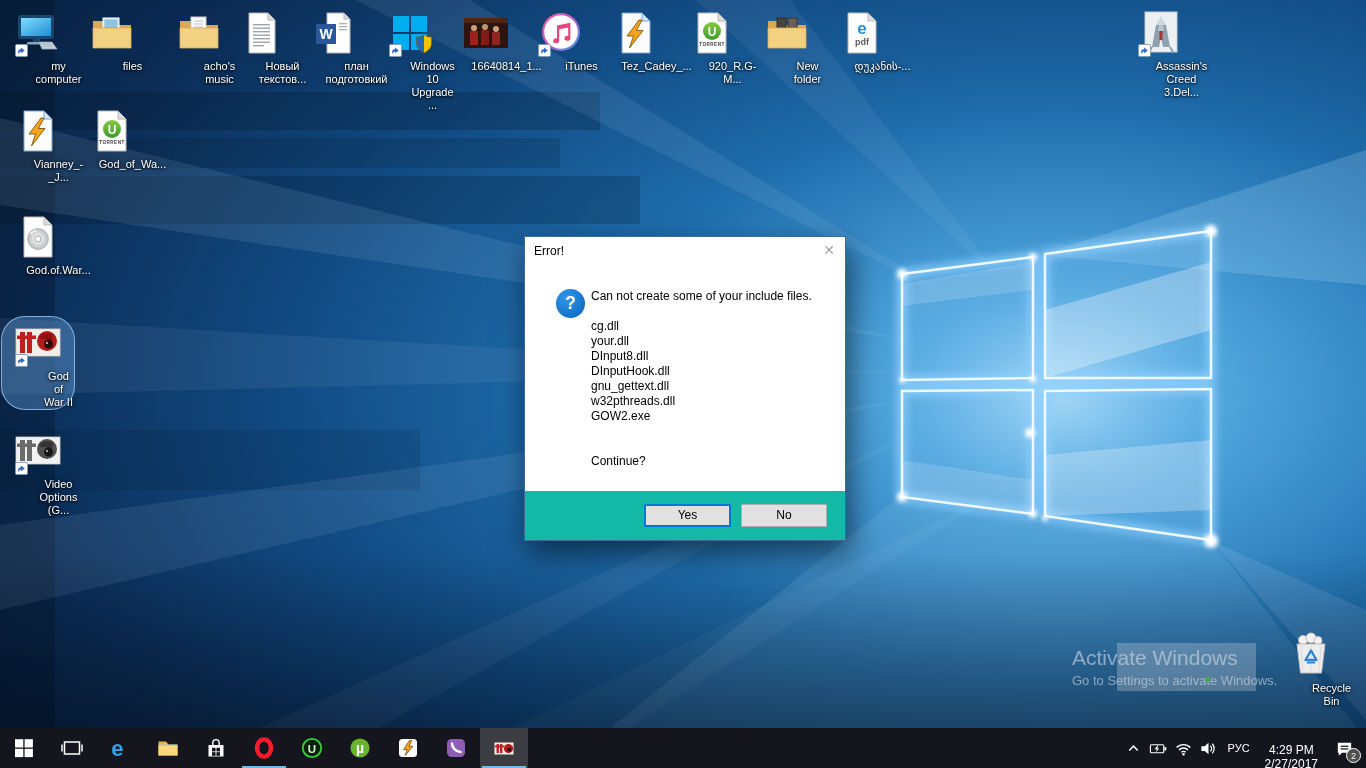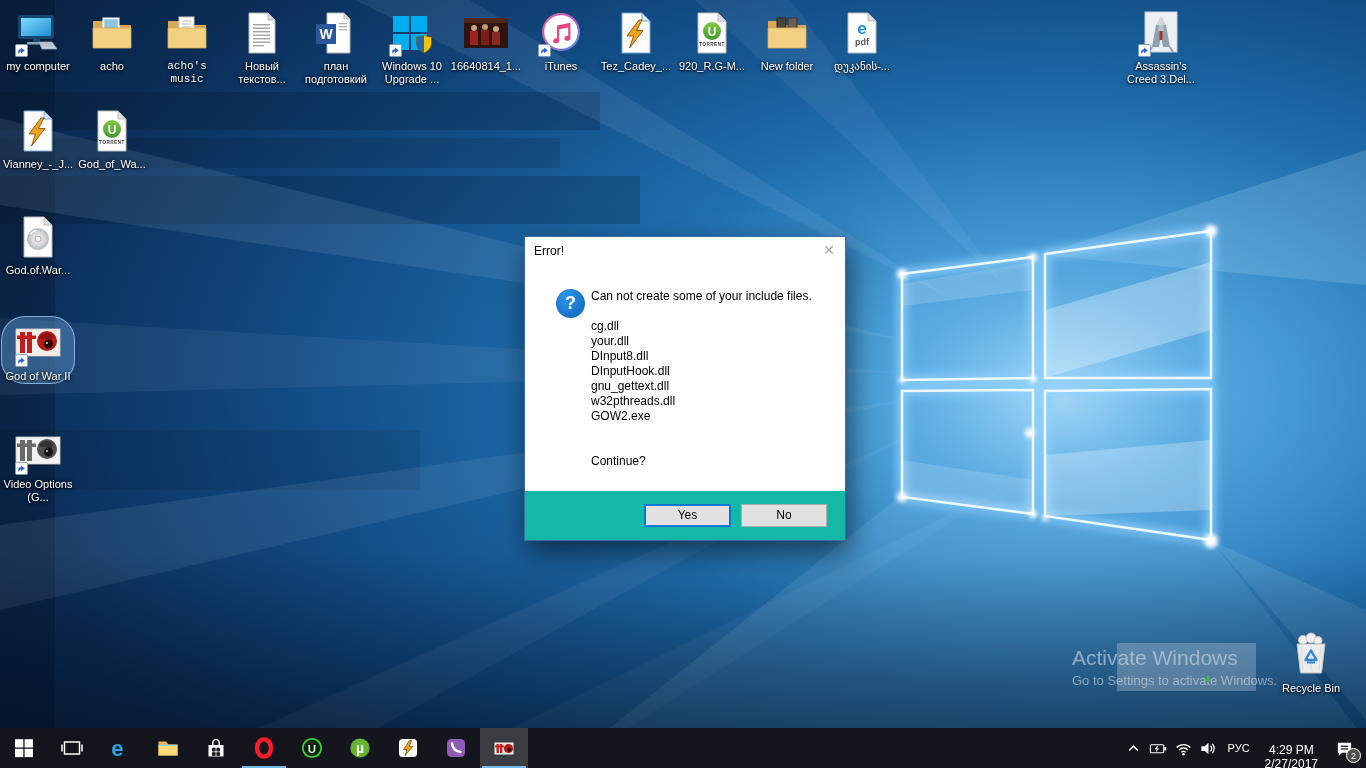--- a/index.html
+++ b/index.html
@@ -14,21 +14,21 @@
   
   #icons-layer { position:absolute; left:0; top:0; right:0; bottom:40px; z-index:5; }
   .dicon { position:absolute; width:74px; display:flex; flex-direction:column; align-items:center;
            padding-top:2px; border:1px solid transparent; }
   .dicon.selected { background:rgba(98,158,220,0.40); border-color:rgba(160,205,250,0.75);border-radius:24px; }
   .dicon-img { width:48px; height:48px; position:relative; }
   .dicon-img > svg.main { width:48px; height:48px; display:block; }
   svg.shortcut { position:absolute; left:1px; bottom:0; width:13px; height:13px; }
   .dicon-label { margin-top:3px; font-size:11px; line-height:13px; color:#fff; text-align:center;
                  text-shadow:0 1px 2px rgba(0,0,0,.95), 0 0 4px rgba(0,0,0,.8);
-                 max-width:74px; word-wrap:break-word; }
+                 max-width:74px; word-wrap:break-word;margin-left:41px; }
 
   
   #watermark { position:absolute; left:1072px; top:646px; z-index:6; color:rgba(225,232,240,0.55); }
   #watermark .l1 { font-size:21px; }
   #watermark .l2 { font-size:13px; margin-top:3px; }
   #remnant { position:absolute; left:1117px; top:643px; width:139px; height:48px;
              background:rgba(208,216,224,0.30); z-index:7; }
   #remnant .dot { position:absolute; left:88px; top:34px; width:5px; height:5px;
                   border-radius:50%; background:#3fae4d; }
 
@@ -205,23 +205,23 @@
       <div class="dicon" style="left: 75px; top: 6px;">
         <div class="dicon-img">
           <svg class="main" viewBox="0 0 48 48">
             <path d="M5,12 h13 l4,4 h21 v23 h-38 z" fill="#d9a957"></path>
             <rect x="15" y="9" width="16" height="22" fill="#cde7f2" stroke="#fff"></rect>
             <rect x="16.5" y="10.5" width="13" height="8" fill="#8ec4de"></rect>
             <rect x="16.5" y="18.5" width="13" height="11" fill="#5f9e4a"></rect>
             <path d="M5,19 h38 v20 h-38 z" fill="#f2d183" stroke="#d9ae5d" stroke-width="0.8"></path>
           </svg>
         </div>
-        <div class="dicon-label">acho</div>
-      </div>
-      <div class="dicon" style="left: 150px; top: 6px; font-family: Liberation Mono, monospace;">
+        <div class="dicon-label">files</div>
+      </div>
+      <div class="dicon" style="left: 162px; top: 6px;">
         <div class="dicon-img">
           <svg class="main" viewBox="0 0 48 48">
             <path d="M5,12 h13 l4,4 h21 v23 h-38 z" fill="#d9a957"></path>
             <rect x="16" y="8" width="15" height="22" fill="#fff" stroke="#c9c9c9"></rect>
             <path d="M19,12 h9 M19,15 h9 M19,18 h9" stroke="#b6bcc2" stroke-width="1"></path>
             <path d="M5,19 h38 v20 h-38 z" fill="#f2d183" stroke="#d9ae5d" stroke-width="0.8"></path>
           </svg>
         </div>
         <div class="dicon-label">acho's music</div>
       </div>

